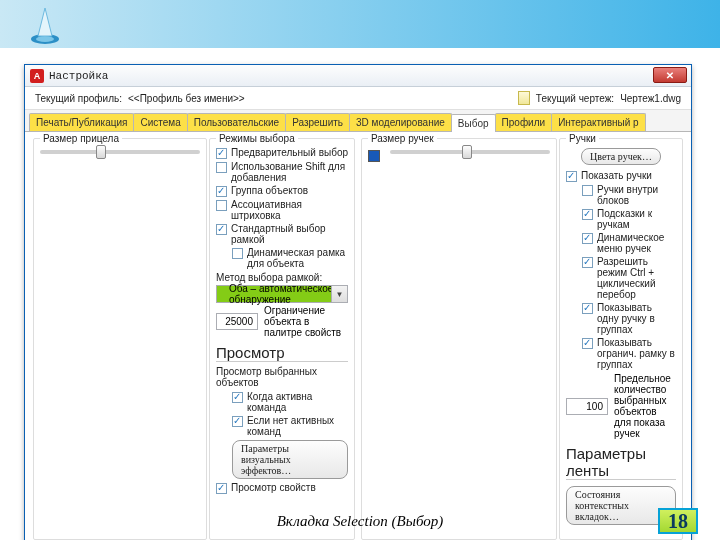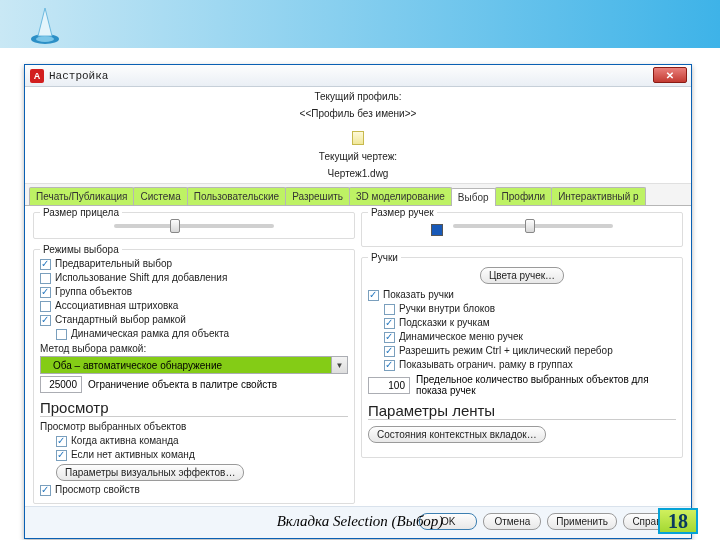--- a/index.html
+++ b/index.html
@@ -73,62 +73,60 @@
     font-weight: bold;
   }
   .profilebar {
     padding: 4px 10px;
     display: flex;
     align-items: center;
     gap: 6px;
     border-bottom: 1px solid #e0e0e0;
     font-size: 10px;
     color: #222;
-    flex-direction: column;
   }
   .profilebar .spacer { flex: 1; }
   .doc-icon {
     width: 12px; height: 14px;
     background: linear-gradient(#fef9d8, #f0e79a);
     border: 1px solid #c7b94d;
   }
   .tabstrip {
     display: flex;
     align-items: flex-end;
     background: #f4f4f4;
     padding: 3px 4px 0 4px;
     border-bottom: 1px solid #b6b6b6;
     font-size: 10px;
     gap: 0;
   }
   .tab {
     padding: 3px 6px;
     border: 1px solid #b6b6b6;
     border-bottom: none;
-    background: #bef264;
+    background: #fde047;
     margin-right: -1px;
     color: #333;
     white-space: nowrap;
     border-radius: 2px 2px 0 0;
   }
   .tab.active {
     background: #fff;
     position: relative;
     top: 1px;
   }
   .body-area {
     display: flex;
     padding: 6px 8px 2px 8px;
     gap: 6px;
   }
   .col {
     flex: 1;
     display: flex;
-    flex-direction: column;
-    gap: 10px;
+    gap: 2px;
   }
   .group {
     border: 1px solid #ddd;
     border-radius: 2px;
     padding: 4px 6px 6px 6px;
     position: relative;
   }
   .group-title {
     font-size: 10px;
     color: #222;
@@ -234,20 +232,21 @@
     font-size: 10px;
   }
   .btn {
     border: 1px solid #9a9a9a;
     background: linear-gradient(#fdfdfd, #e8e8e8);
     padding: 2px 8px;
     font-size: 10px;
     border-radius: 8px;
     display: inline-block;
     color: #222;
+    font-family: Liberation Serif, serif;
   }
   .btn-row {
     display: flex;
     justify-content: flex-end;
     gap: 6px;
     padding: 6px 10px 8px 0;
     background: #f1f6fb;
     border-top: 1px solid #d9e2ec;
   }
   .btn-row .btn { min-width: 58px; text-align: center; }
@@ -429,20 +428,24 @@
           <div class="check-row indent">
               <span class="check checked"></span>
               <span>Динамическое меню ручек</span>
             </div>
           <div class="check-row indent">
               <span class="check checked"></span>
               <span>Разрешить режим Ctrl + циклический перебор</span>
             </div>
           <div class="check-row indent">
               <span class="check checked"></span>
+              <span>Показывать одну ручку в группах</span>
+            </div>
+          <div class="check-row indent">
+              <span class="check checked"></span>
               <span>Показывать огранич. рамку в группах</span>
             </div>
 
           <div class="small-row">
             <span class="numbox">100</span>
             <span style="flex:1">Предельное количество выбранных объектов для показа ручек</span>
           </div>
 
           <div class="sec-hdr">Параметры ленты</div>
           <div style="padding:4px 0 8px 0">

